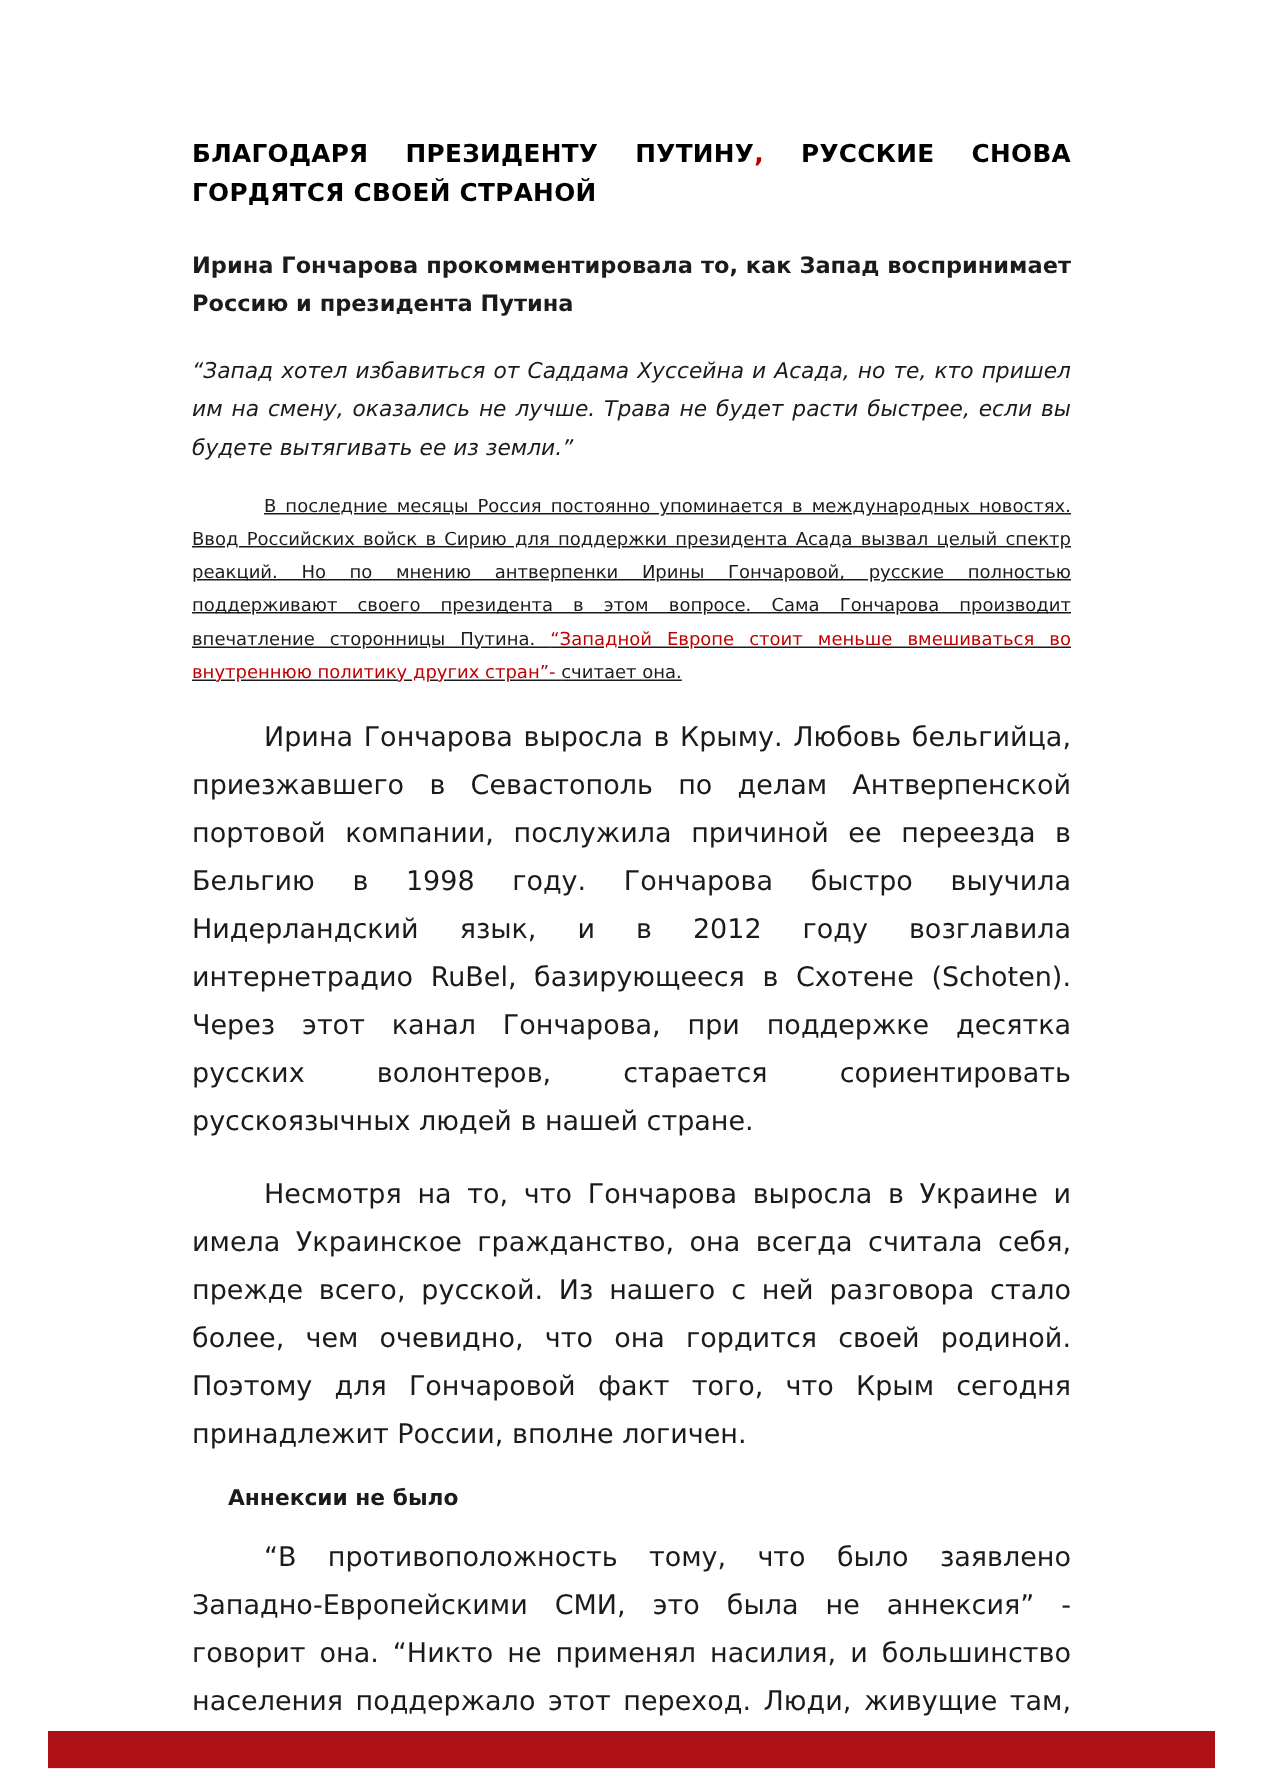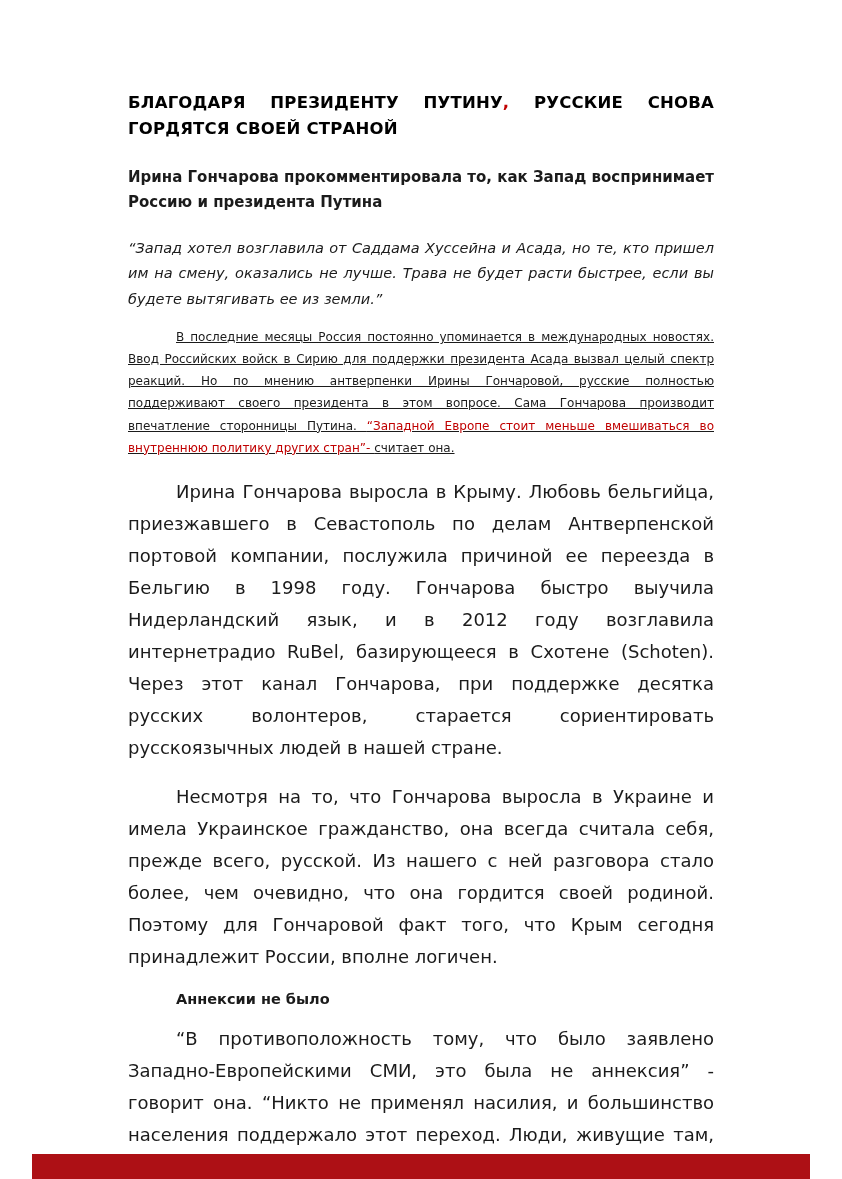--- a/index.html
+++ b/index.html
@@ -71,21 +71,21 @@
     font-size: 12px;
     line-height: 1.85;
     text-decoration: underline;
   }
   .para .red-quote {
     color: var(--accent-red, #c00000);
   }
   .section-heading {
     font-size: 14.5px;
     font-weight: bold;
-    margin: 6px 0 16px 48px;
+    margin: 6px 0 16px 24px;
   }
   .footer-bar {
     position: absolute;
     left: 0;
     right: 0;
     bottom: 0;
     height: 25px;
     background: var(--footer-red, #ad1015);
   }
 </style>
@@ -93,21 +93,21 @@
 <body>
 
 <div class="page">
   <div class="content">
 
     <h1 class="title"><span>БЛАГОДАРЯ ПРЕЗИДЕНТУ ПУТИНУ</span><span class="accent">,</span><span> РУССКИЕ СНОВА ГОРДЯТСЯ СВОЕЙ СТРАНОЙ</span></h1>
 
     <p class="lede">Ирина Гончарова прокомментировала то, как Запад воспринимает Россию и президента Путина</p>
 
 
-    <p class="pull-quote">“Запад хотел возглавила от Саддама Хуссейна и Асада, но те, кто пришел им на смену, оказались не лучше. Трава не будет расти быстрее, если вы будете вытягивать ее из земли.”</p>
+    <p class="pull-quote">“Запад хотел избавиться от Саддама Хуссейна и Асада, но те, кто пришел им на смену, оказались не лучше. Трава не будет расти быстрее, если вы будете вытягивать ее из земли.”</p>
 
 
     <p class="para para-lead"><span>В последние месяцы Россия постоянно упоминается в международных новостях. Ввод Российских войск в Сирию для поддержки президента Асада вызвал целый спектр реакций. Но по мнению антверпенки Ирины Гончаровой, русские полностью поддерживают своего президента в этом вопросе. Сама Гончарова производит впечатление сторонницы Путина. </span><span class="red-quote">“Западной Европе стоит меньше вмешиваться во внутреннюю политику других стран”- </span><span>считает она.</span></p>
 
     <p class="para">Ирина Гончарова выросла в Крыму. Любовь бельгийца, приезжавшего в Севастополь по делам Антверпенской портовой компании, послужила причиной ее переезда в Бельгию в 1998 году. Гончарова быстро выучила Нидерландский язык, и в 2012 году возглавила интернетрадио RuBel, базирующееся в Схотене (Schoten). Через этот канал Гончарова, при поддержке десятка русских волонтеров, старается сориентировать русскоязычных людей в нашей стране.</p>
 
     <p class="para">Несмотря на то, что Гончарова выросла в Украине и имела Украинское гражданство, она всегда считала себя, прежде всего, русской. Из нашего с ней разговора стало более, чем очевидно, что она гордится своей родиной. Поэтому для Гончаровой факт того, что Крым сегодня принадлежит России, вполне логичен.</p>
 
     <h2 class="section-heading">Аннексии не было</h2>
 

